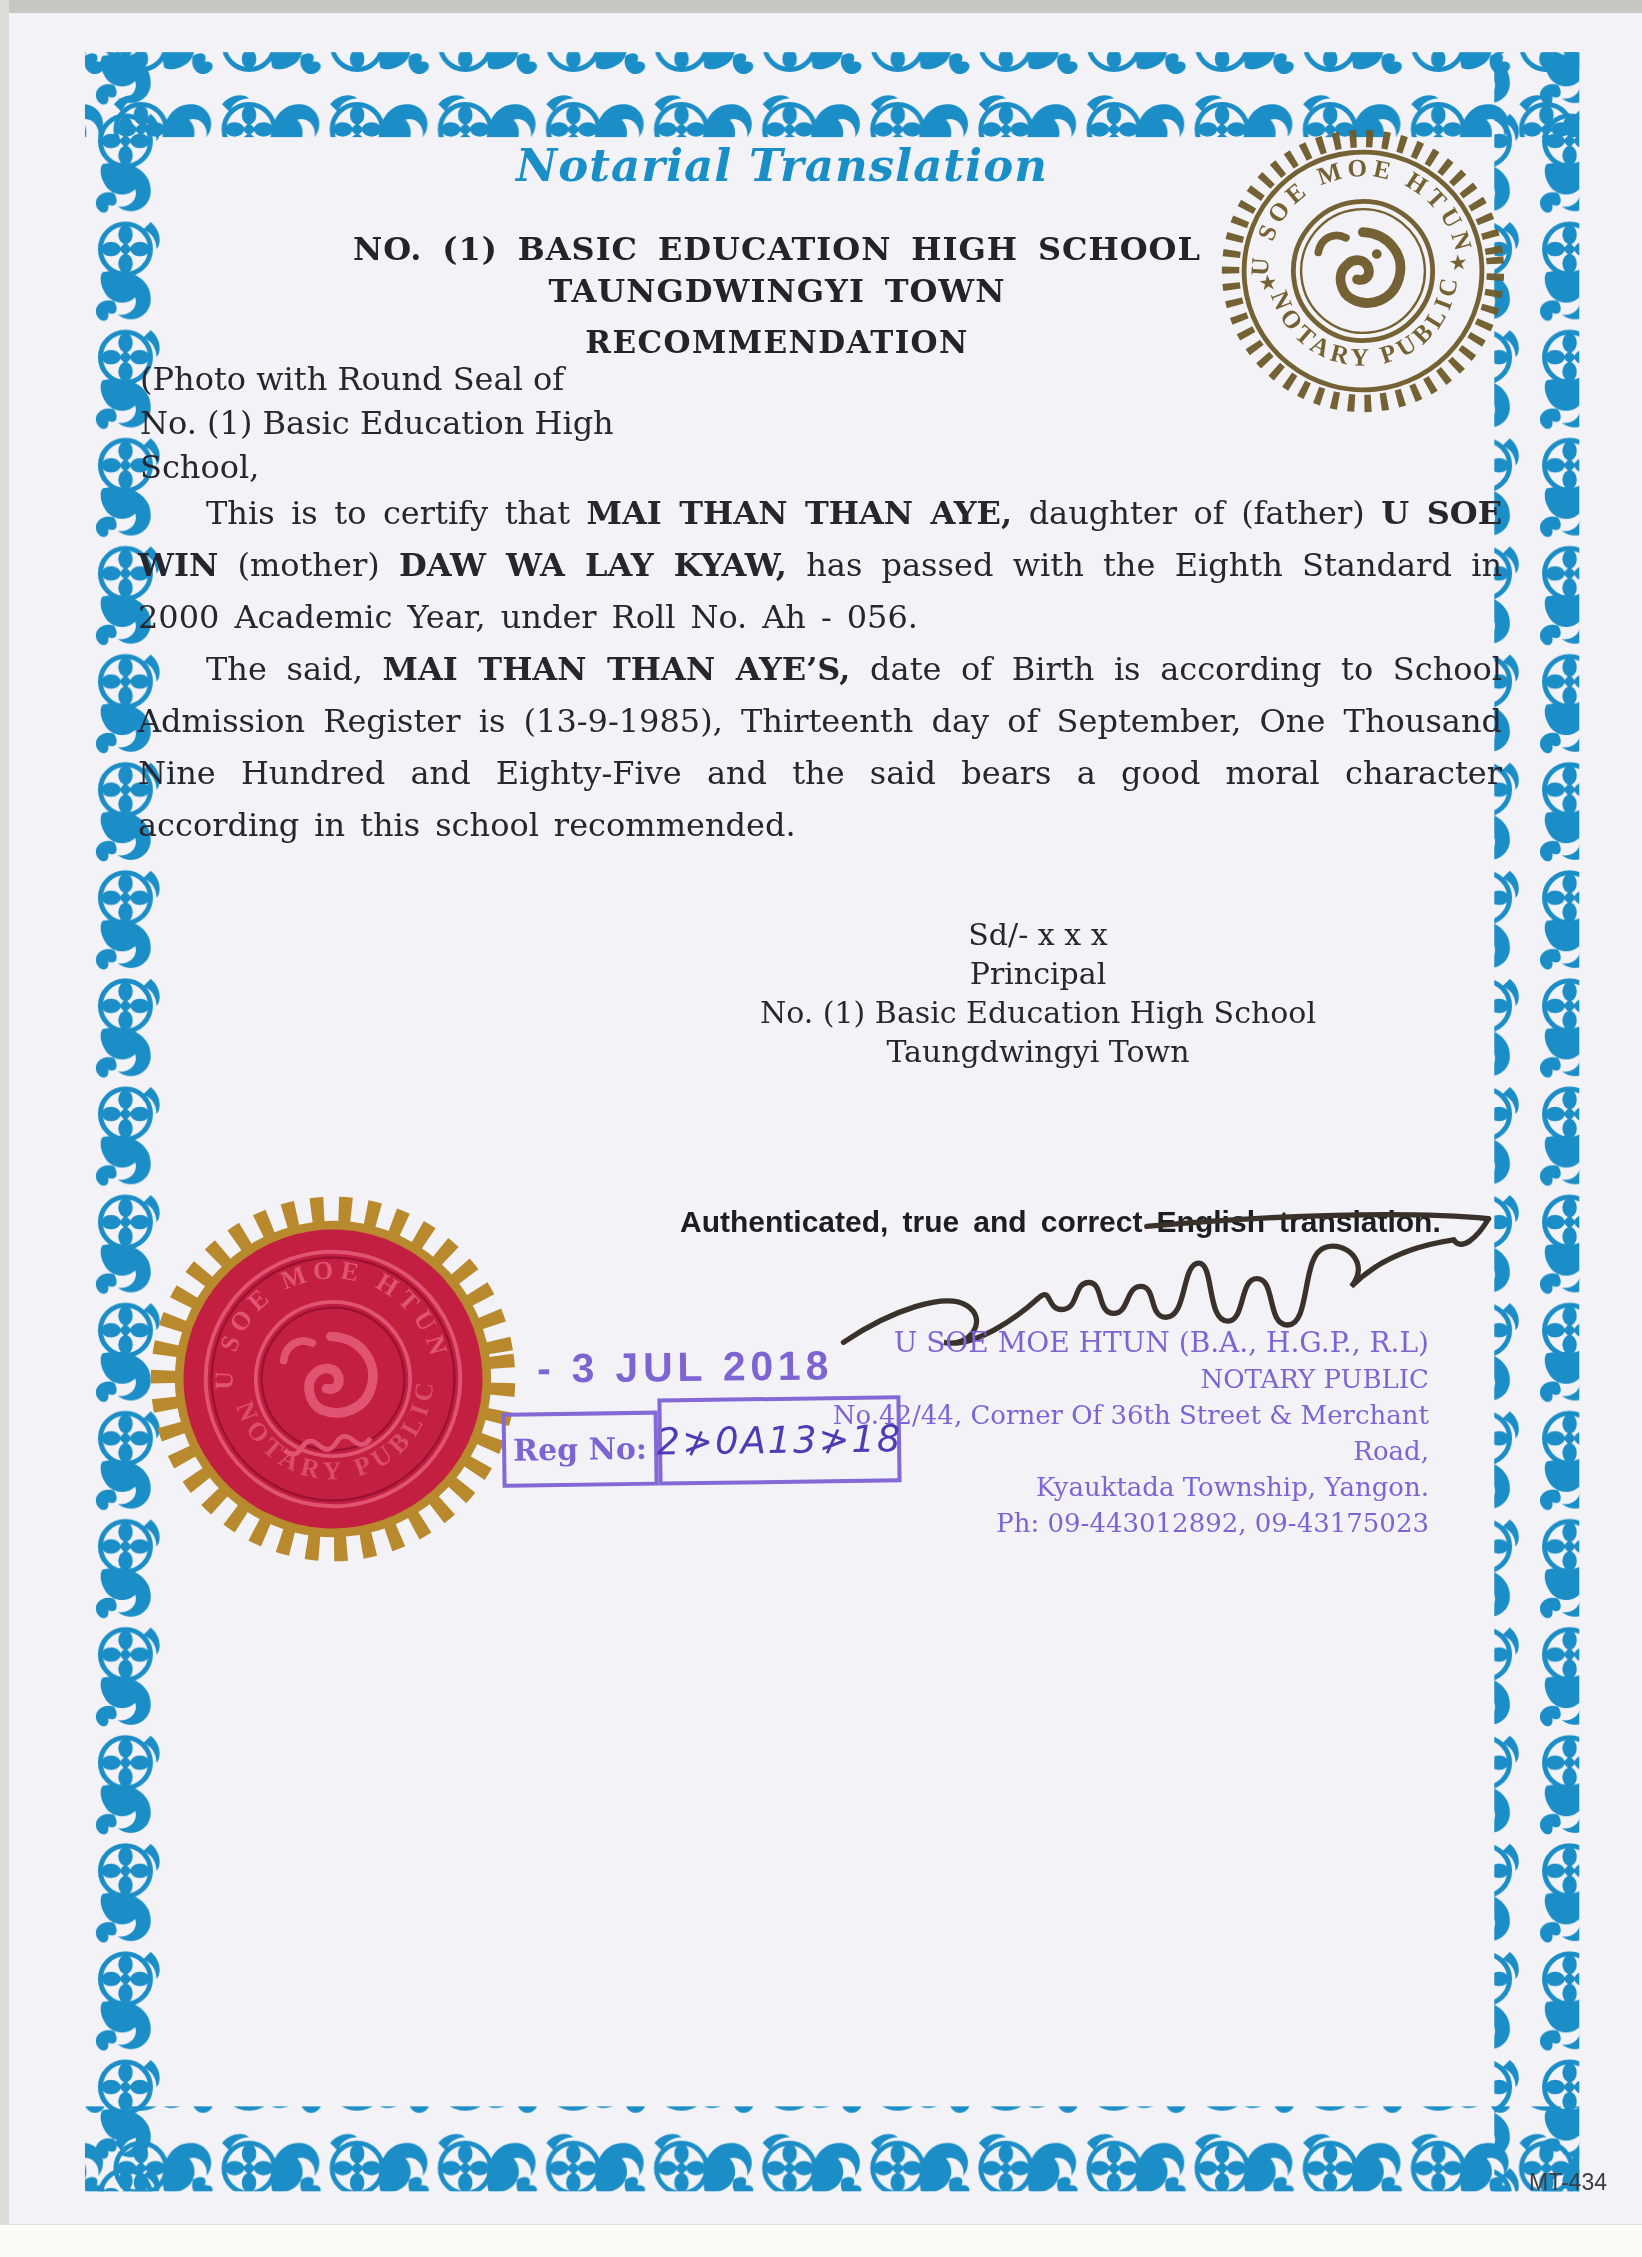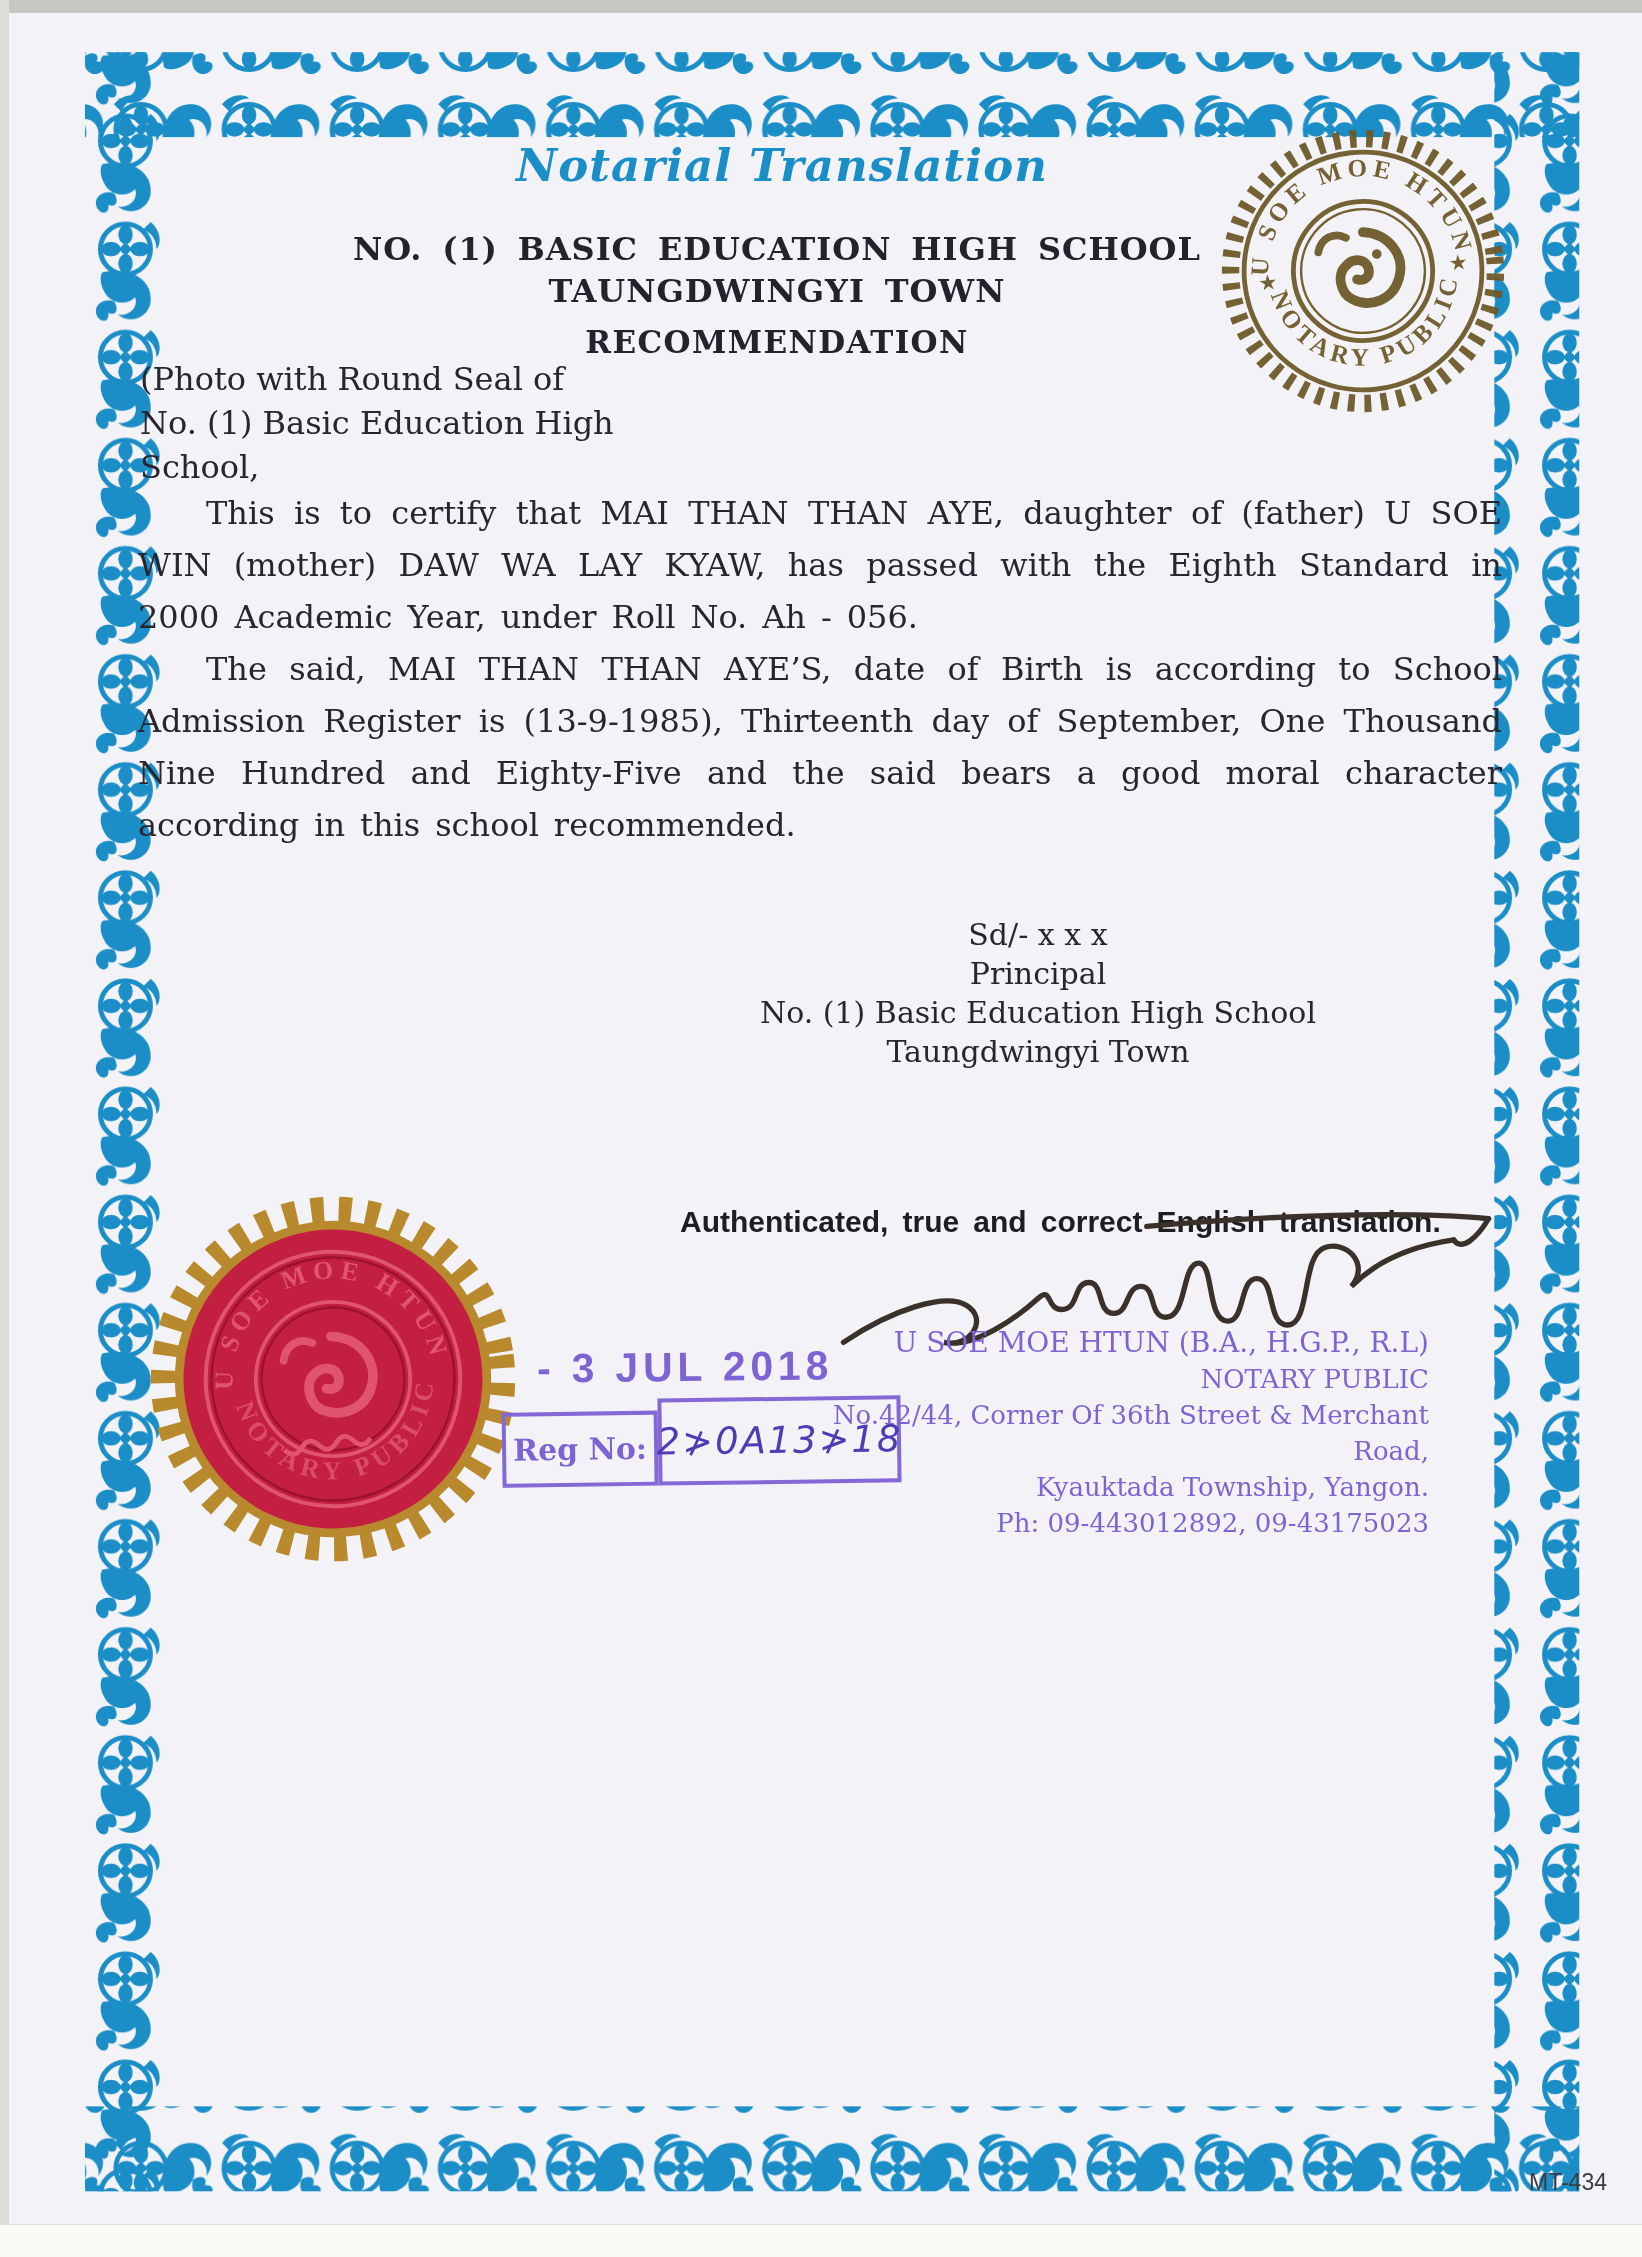--- a/index.html
+++ b/index.html
@@ -15,21 +15,21 @@
          font-style:italic;color:#1a8fc7;letter-spacing:1px;}
   .school{left:140px;width:1274px;text-align:center;font-weight:bold;font-size:32px;
           letter-spacing:1px;word-spacing:7.7px;color:#23232b;}
   .rec{left:140px;top:324px;width:1274px;text-align:center;font-weight:bold;font-size:31px;
        letter-spacing:1.4px;color:#23232b;}
   .photo-note{left:140px;top:357px;width:541px;font-size:32px;line-height:44px;}
   
   .bodytext{left:138px;top:487px;width:1364px;font-size:32px;line-height:52px;
             text-align:justify;word-spacing:4.8px;}
   .bodytext p{margin:0;text-indent:68px;}
-  .b{font-weight:normal;}
+  .b{font-weight:bold;}
   
   .signer{left:671px;top:915px;width:734px;text-align:center;font-size:30px;line-height:39px;}
   .dateline{left:181px;top:1132px;font-size:32px;}
   .dateline sup{font-size:19.3px;}
   .attest{left:680px;top:1205px;width:801px;font-size:30px;font-weight:bold;
           font-family:"Liberation Sans",sans-serif;word-spacing:5.8px;color:#1d1d22;}
   .datestamp{left:537px;top:1344px;font-size:41px;font-weight:bold;letter-spacing:4.8px;
              font-family:"Liberation Sans",sans-serif;color:#7e64d2;transform:rotate(-0.6deg);}
   .regwrap{left:502px;top:1398px;display:flex;align-items:flex-end;transform:rotate(-0.8deg);}
   .regbox{border:4.8px solid #8468d6;box-sizing:border-box;}

